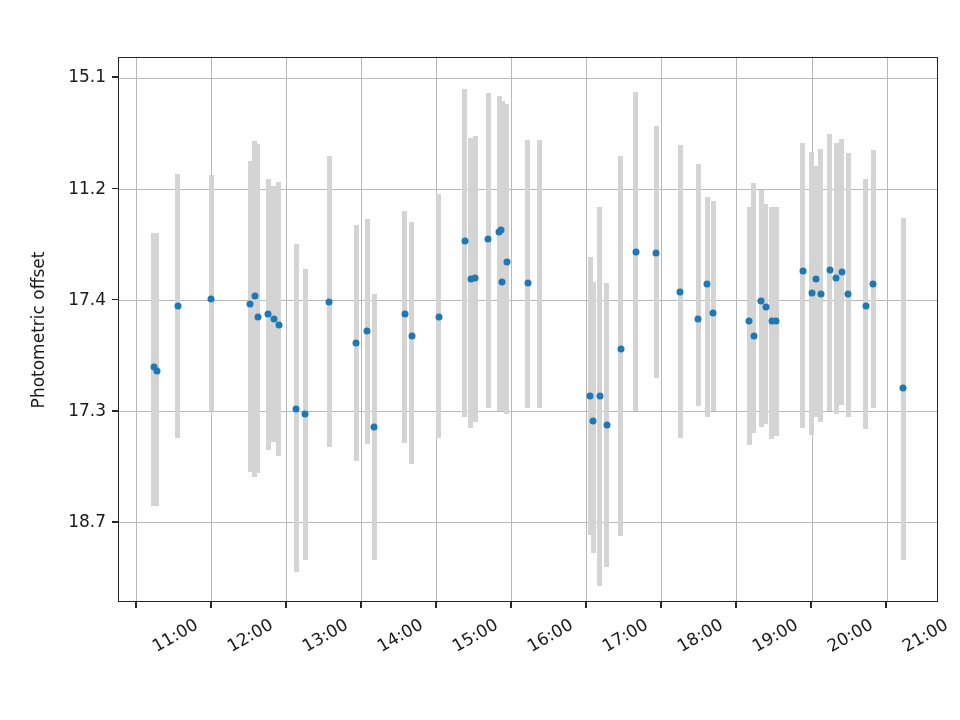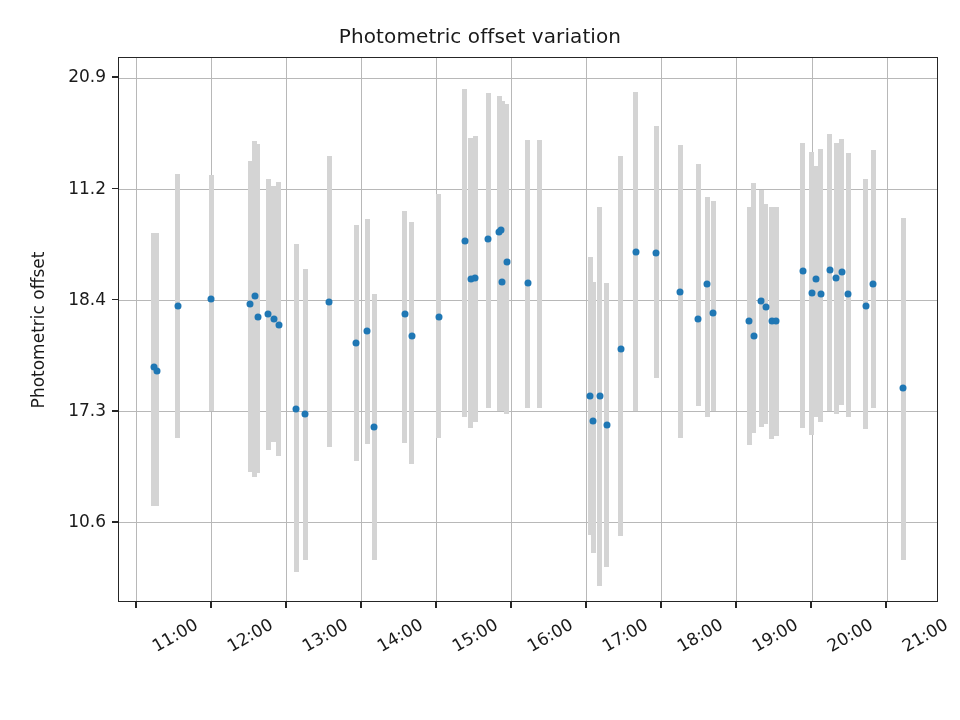--- a/index.html
+++ b/index.html
@@ -66,21 +66,20 @@
   #xlabel{
     position:absolute;left:0;top:676px;width:960px;
     text-align:center;font-size:17px;color:#1a1a1a;
   }
 </style>
 </head>
 <body>
 
 <div id="fig">
 
-  <div id="title">Photometric offset variation</div>
 
   <div id="ylabel" style="left: 28px; top: 329.5px; transform: rotate(-90deg) translate(-50%, 0px);">Photometric offset</div>
 
   <div id="plot">
     <div id="canvasLayer">
         <div class="gridline h" style="top: 464.4px;"></div>
         <div class="gridline h" style="top: 353.1px;"></div>
         <div class="gridline h" style="top: 241.9px;"></div>
         <div class="gridline h" style="top: 130.7px;"></div>
         <div class="gridline h" style="top: 19.5px;"></div>
@@ -206,29 +205,29 @@
         <div class="pt" style="left: 722.5px; top: 213.6px; background: rgb(31, 119, 180);"></div>
         <div class="pt" style="left: 729.2px; top: 236.4px; background: rgb(31, 119, 180);"></div>
         <div class="pt" style="left: 746.5px; top: 247.5px; background: rgb(31, 119, 180);"></div>
         <div class="pt" style="left: 754px; top: 226.3px; background: rgb(31, 119, 180);"></div>
         <div class="pt" style="left: 784px; top: 329.8px; background: rgb(31, 119, 180);"></div>
       </div>
   </div>
 
   <div id="axisdeco">
       <div class="ytickmark" style="left: 112px; top: 521.362px;"></div>
-      <div class="ytick" style="top: 521.362px; right: 854px;">10.6</div>
+      <div class="ytick" style="top: 521.362px; right: 854px;">18.7</div>
       <div class="ytickmark" style="left: 112px; top: 410.138px;"></div>
       <div class="ytick" style="top: 410.138px; right: 854px;">17.3</div>
       <div class="ytickmark" style="left: 112px; top: 298.913px;"></div>
-      <div class="ytick" style="top: 298.913px; right: 854px;">18.4</div>
+      <div class="ytick" style="top: 298.913px; right: 854px;">17.4</div>
       <div class="ytickmark" style="left: 112px; top: 187.689px;"></div>
       <div class="ytick" style="top: 187.689px; right: 854px; margin-left: 12px;">11.2</div>
       <div class="ytickmark" style="left: 112px; top: 76.4643px;"></div>
-      <div class="ytick" style="top: 76.4643px; right: 854px;">20.9</div>
+      <div class="ytick" style="top: 76.4643px; right: 854px;">15.1</div>
       <div class="xtickmark" style="left: 135.255px; top: 602px;"></div>
       <div class="xtick" style="left: 142.255px; top: 614px;">11:00</div>
       <div class="xtickmark" style="left: 210.278px; top: 602px;"></div>
       <div class="xtick" style="left: 217.278px; top: 614px;">12:00</div>
       <div class="xtickmark" style="left: 285.301px; top: 602px;"></div>
       <div class="xtick" style="left: 292.301px; top: 614px;">13:00</div>
       <div class="xtickmark" style="left: 360.324px; top: 602px;"></div>
       <div class="xtick" style="left: 367.324px; top: 614px;">14:00</div>
       <div class="xtickmark" style="left: 435.347px; top: 602px;"></div>
       <div class="xtick" style="left: 442.347px; top: 614px;">15:00</div>

